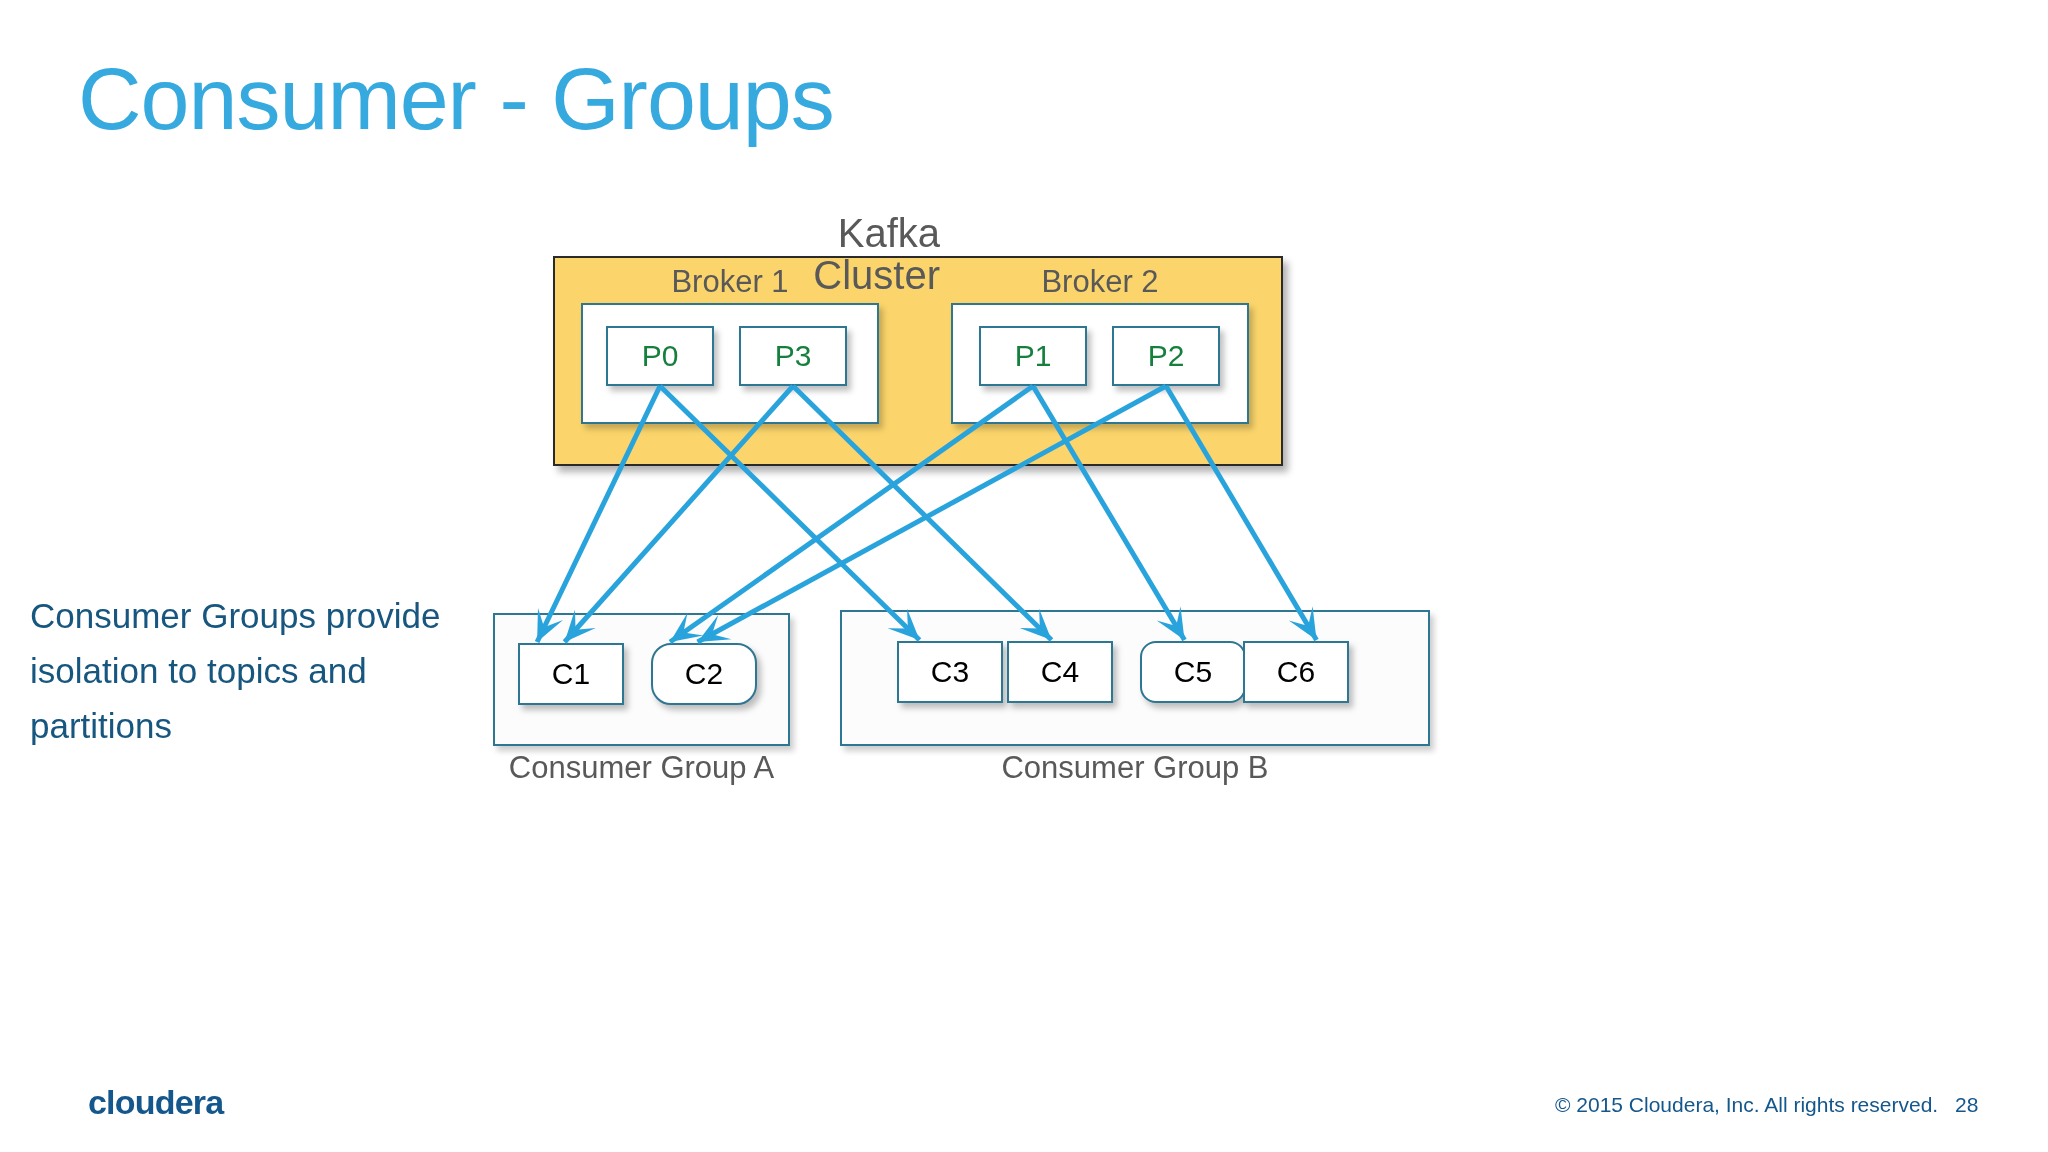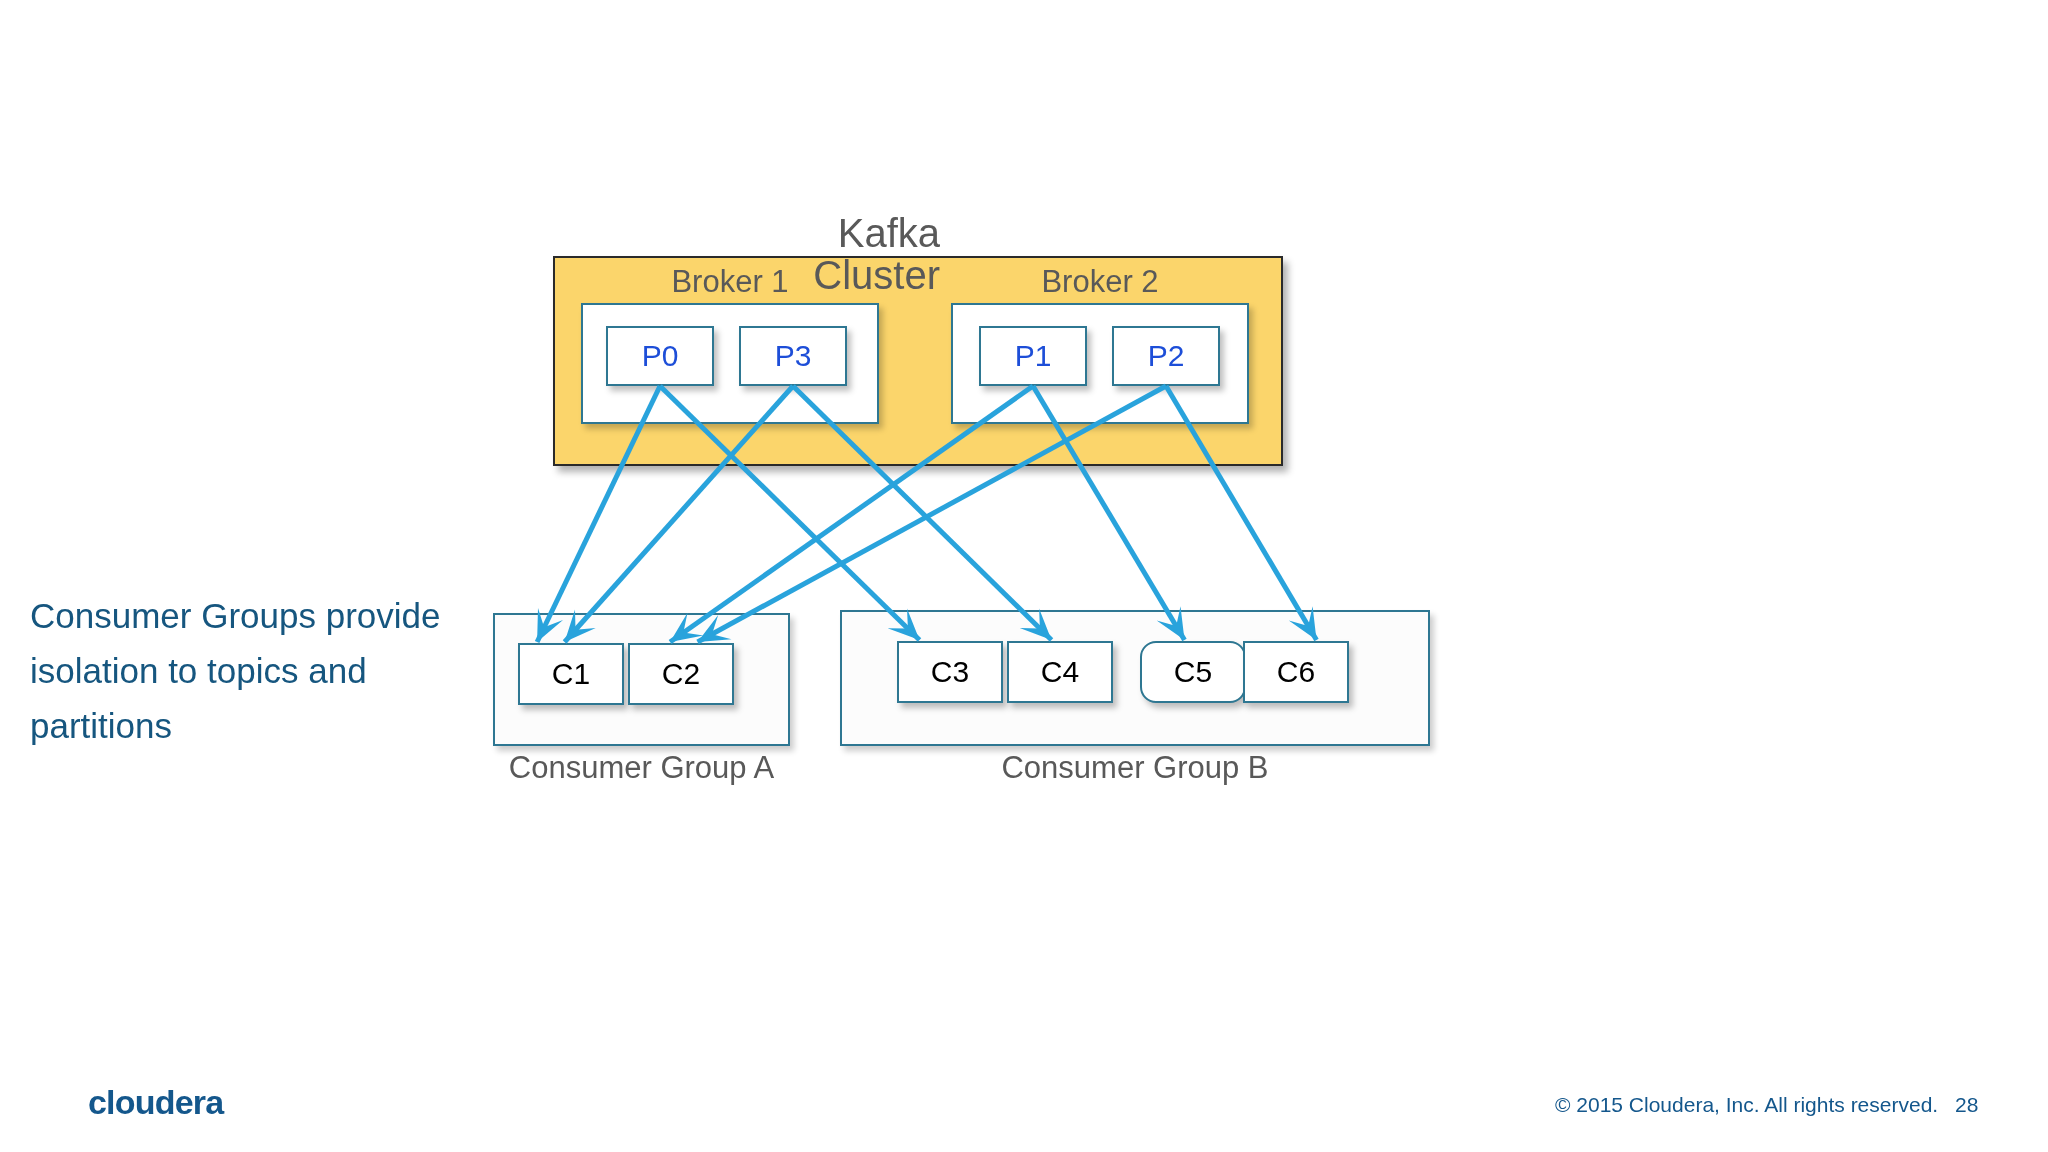--- a/index.html
+++ b/index.html
@@ -114,21 +114,21 @@
     width: 108px;
     height: 60px;
     background: #ffffff;
     border: 2px solid #2E7792;
     box-shadow: 4px 5px 6px rgba(0,0,0,0.25);
     box-sizing: border-box;
     display: flex;
     align-items: center;
     justify-content: center;
     font-size: 30px;
-    color: #1d4ed8;
+    color: #15803d;
   }
   #partition-p0 { left: 606px; top: 326px; }
   #partition-p3 { left: 739px; top: 326px; }
   #partition-p1 { left: 979px; top: 326px; }
   #partition-p2 { left: 1112px; top: 326px; }
 
   
   .group-box {
     position: absolute;
     background: #FCFCFC;
@@ -159,21 +159,21 @@
     border: 2px solid #2E7792;
     box-shadow: 4px 5px 6px rgba(0,0,0,0.25);
     box-sizing: border-box;
     display: flex;
     align-items: center;
     justify-content: center;
     font-size: 30px;
     color: #000000;
   }
   #consumer-c1 { left: 518px; top: 643px; }
-  #consumer-c2 { left: 628px; top: 643px; }
+  #consumer-c2 { left: 651px; top: 643px; border-radius: 20px; }
   #consumer-c3 { left: 897px; top: 641px; }
   #consumer-c4 { left: 1007px; top: 641px; }
   #consumer-c5 { left: 1140px; top: 641px; border-radius: 16px; }
   #consumer-c6 { left: 1243px; top: 641px; }
 
   
   #arrows {
     position: absolute;
     left: 0;
     top: 0;
@@ -206,20 +206,21 @@
     top: 1093px;
     font-size: 21px;
     color: #14578C;
   }
 </style>
 </head>
 <body>
 
 <div id="slide">
 
+  <div id="slide-title">Consumer - Groups</div>
 
   <div id="body-text">Consumer Groups provide isolation to topics and partitions</div>
 
   <div id="diagram">
 
     <div id="cluster-box"></div>
 
     <div class="broker-box" id="broker-box-1"></div>
     <div class="broker-box" id="broker-box-2"></div>
 

